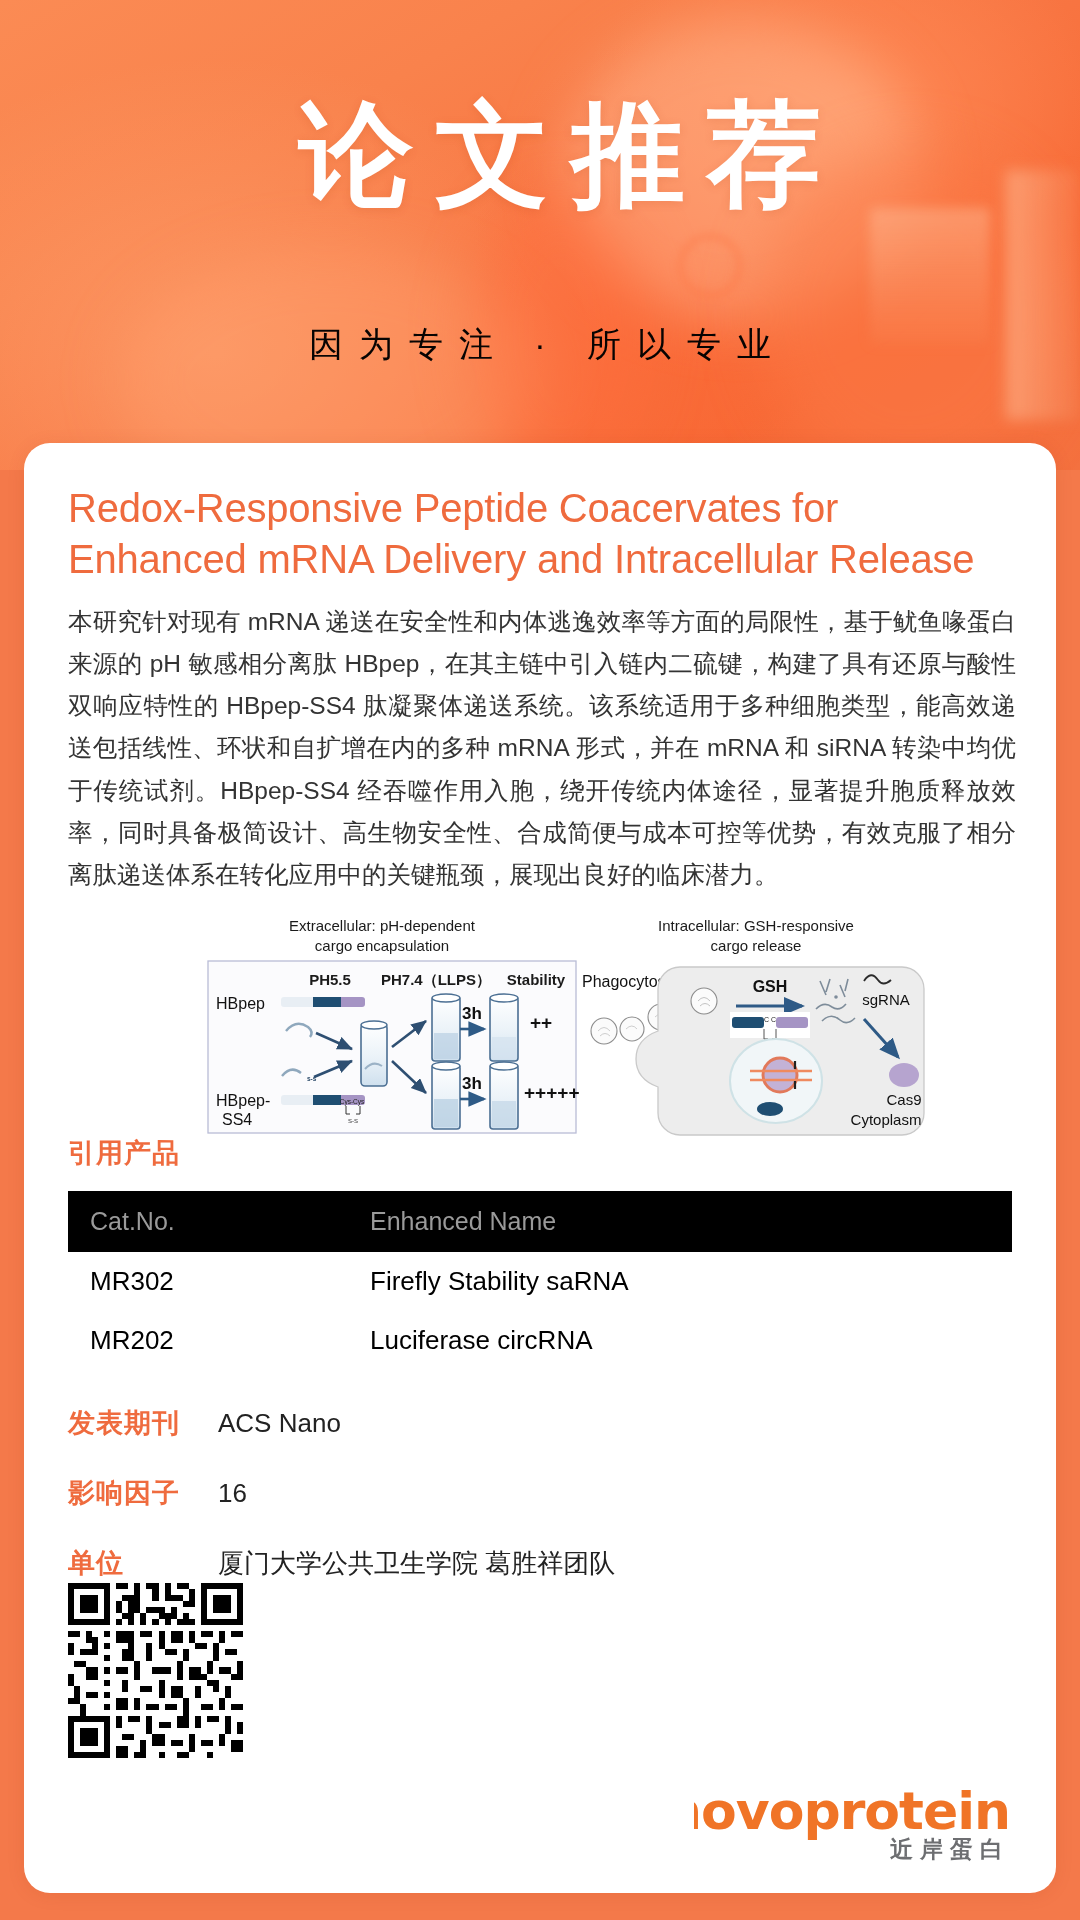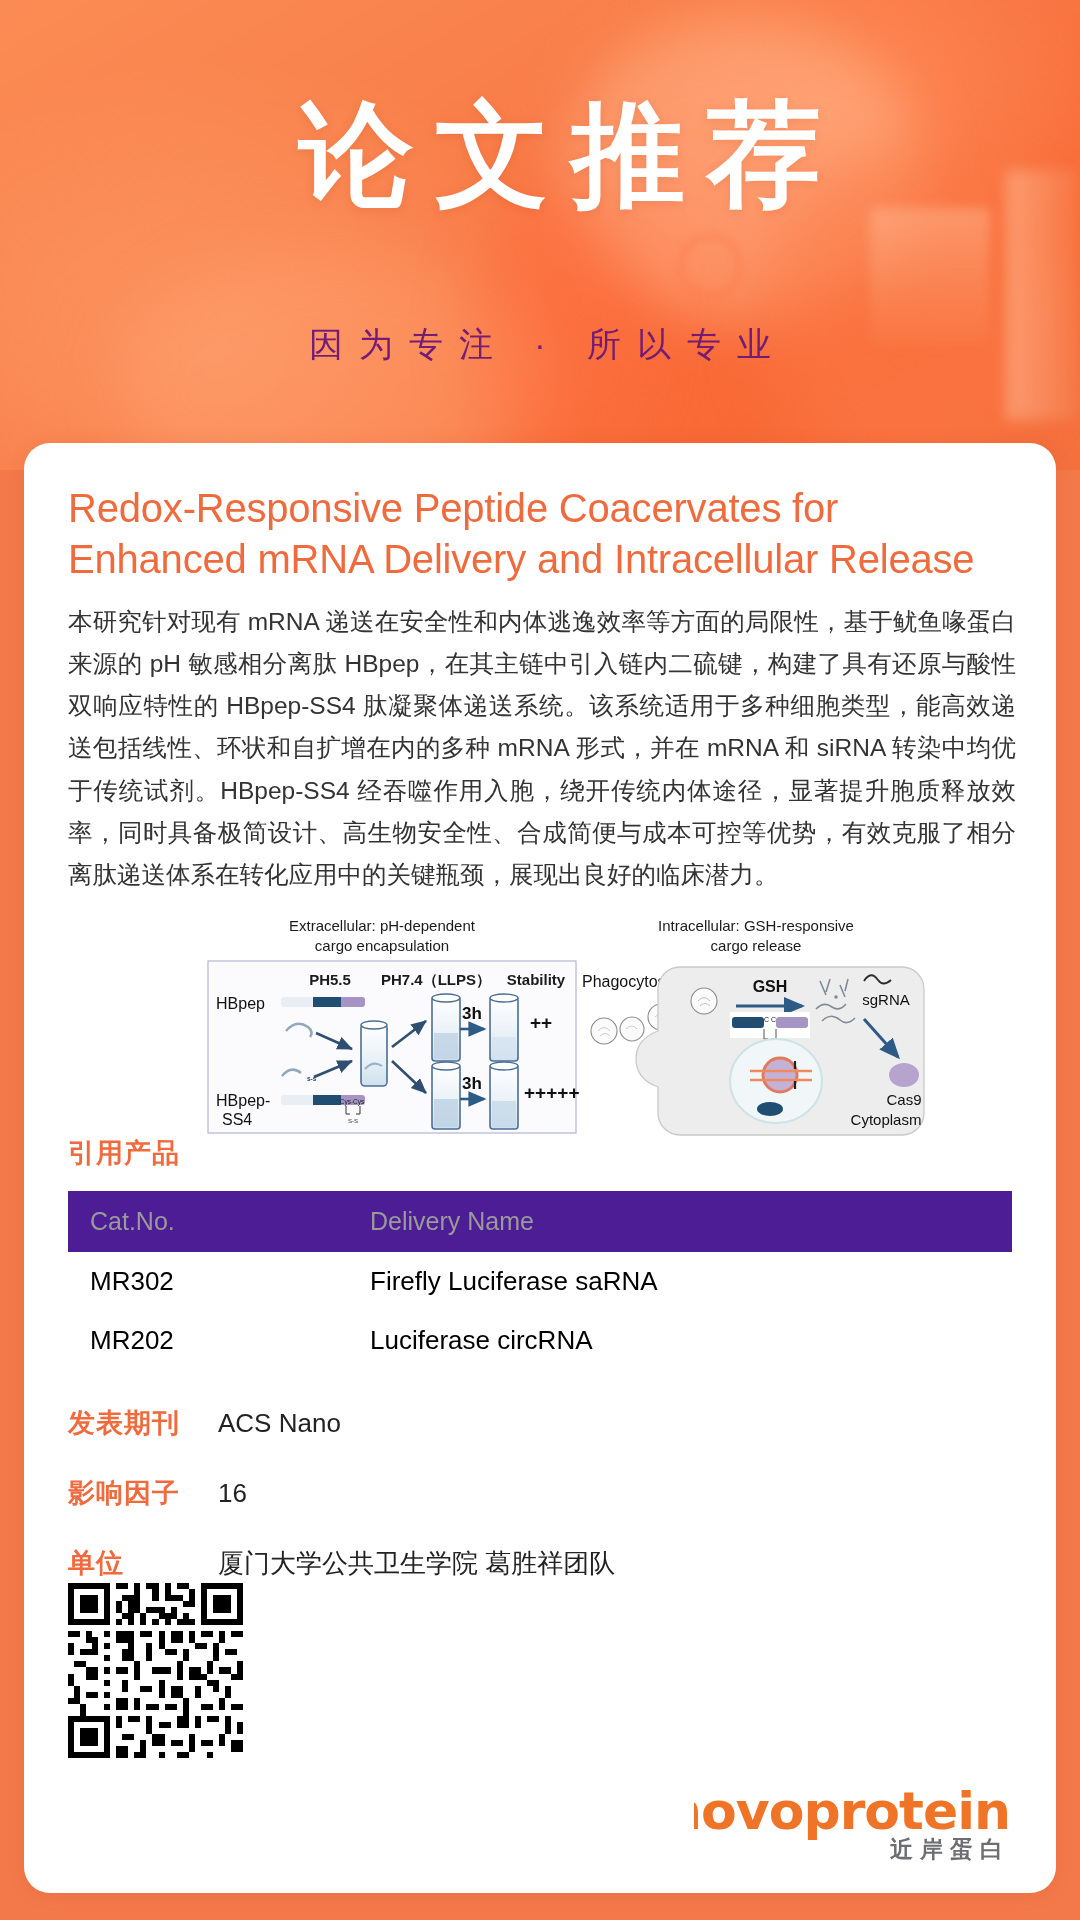--- a/index.html
+++ b/index.html
@@ -49,21 +49,21 @@
     position:absolute; left:0; top:96px; width:1080px;
     text-align:center;
     font-size:114px; line-height:1.04; font-weight:bold; color:#ffffff;
     letter-spacing:22px; text-indent:22px;
     text-shadow:0 2px 10px rgba(180,60,20,.16);
     margin-left:20px;
   }
   .hero-sub{
     position:absolute; left:0; top:322px; width:1080px;
     text-align:center;
-    font-size:34px; color:#701a75; letter-spacing:16px; text-indent:16px;
+    font-size:34px; color:#000000; letter-spacing:16px; text-indent:16px;
     opacity:.97;
   }
 
   
   .card{
     position:absolute; left:24px; top:443px; width:1032px; height:1450px;
     background:#ffffff; border-radius:26px;
     box-shadow:0 2px 18px rgba(150,50,10,.10);
     padding:0 44px;
   }
@@ -89,21 +89,21 @@
   
   .sec-title{
     position:absolute; left:44px; top:692px;
     font-size:27px; font-weight:bold; color:#ef6b3e; letter-spacing:1px;
   }
   .ptable{
     position:absolute; left:44px; top:748px; width:944px;
   }
   .ptable table{ width:100%; border-collapse:collapse; }
   .ptable thead th{
-    background:#4c1d95; color:#9a9a9a; font-weight:normal;
+    background:#000000; color:#9a9a9a; font-weight:normal;
     font-size:25px; text-align:left; padding:16px 0 16px 22px; height:58px;
   }
   .ptable thead th.c2{ padding-left:12px; }
   .ptable tbody td{
     font-size:26px; color:#000000; padding:14px 0 14px 22px;
   }
   .ptable tbody td.c2{ padding-left:12px; }
   .col1{ width:290px; }
 
   
@@ -293,27 +293,27 @@
     </svg>
   </div>
 
   <div class="sec-title">引用产品</div>
 
   <div class="ptable">
     <table>
       <thead>
         <tr>
           <th class="col1">Cat.No.</th>
-          <th class="c2">Delivery Name</th>
+          <th class="c2">Enhanced Name</th>
         </tr>
       </thead>
       <tbody>
         <tr>
           <td class="col1">MR302</td>
-          <td class="c2">Firefly Luciferase saRNA</td>
+          <td class="c2">Firefly Stability saRNA</td>
         </tr>
         <tr>
           <td class="col1">MR202</td>
           <td class="c2">Luciferase circRNA</td>
         </tr>
       </tbody>
     </table>
   </div>
 
   <div class="meta">

